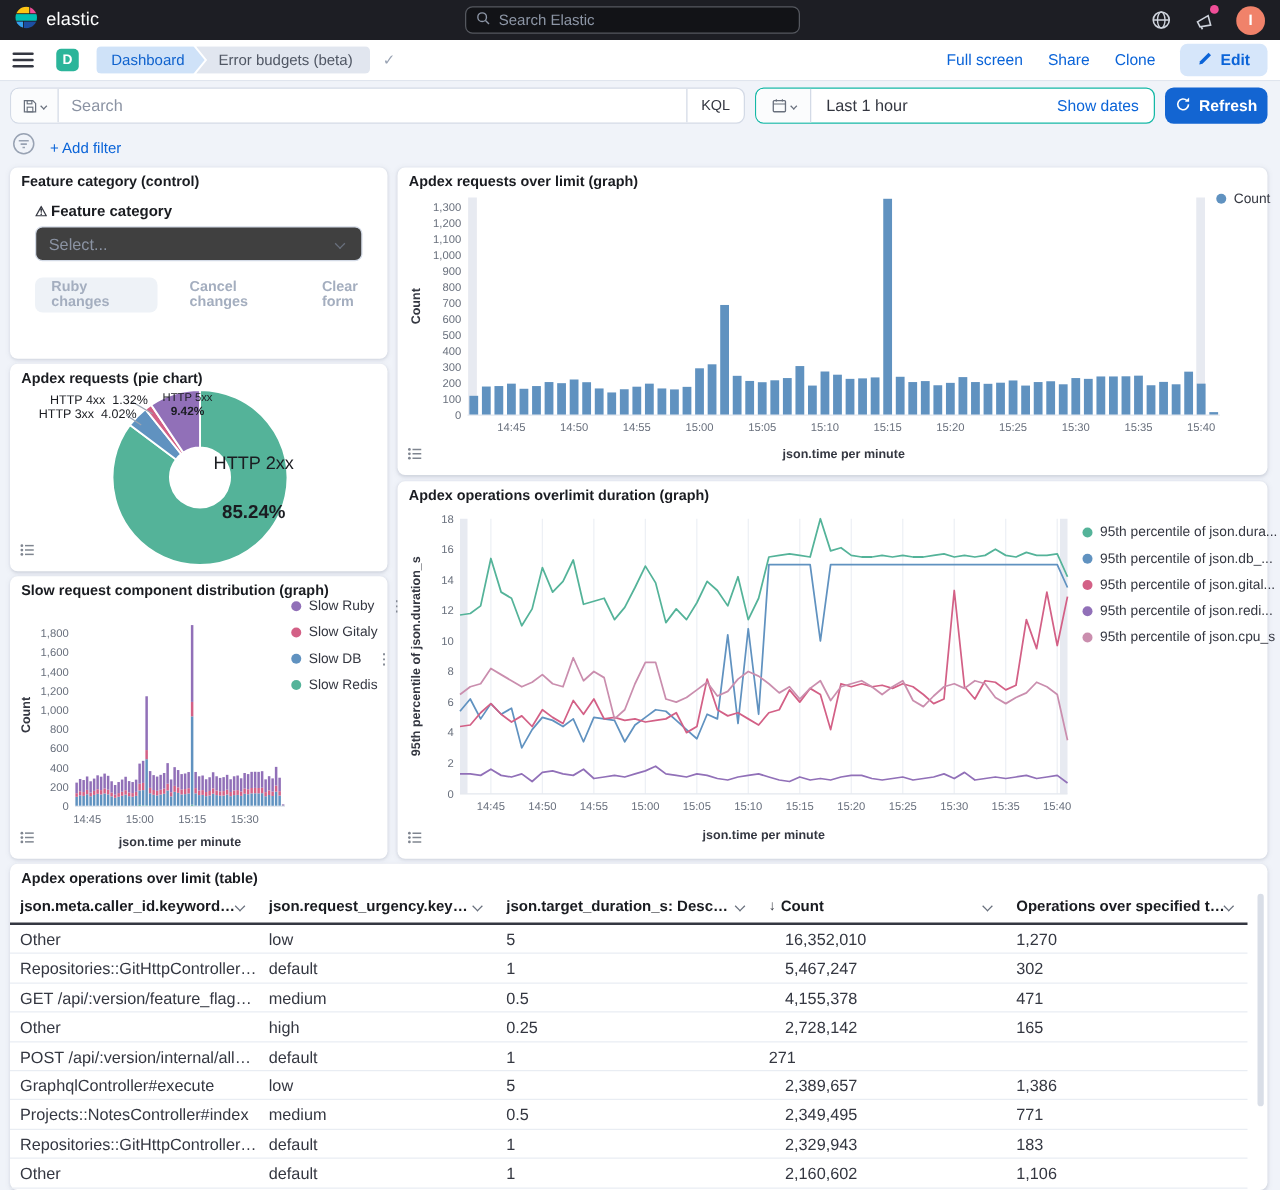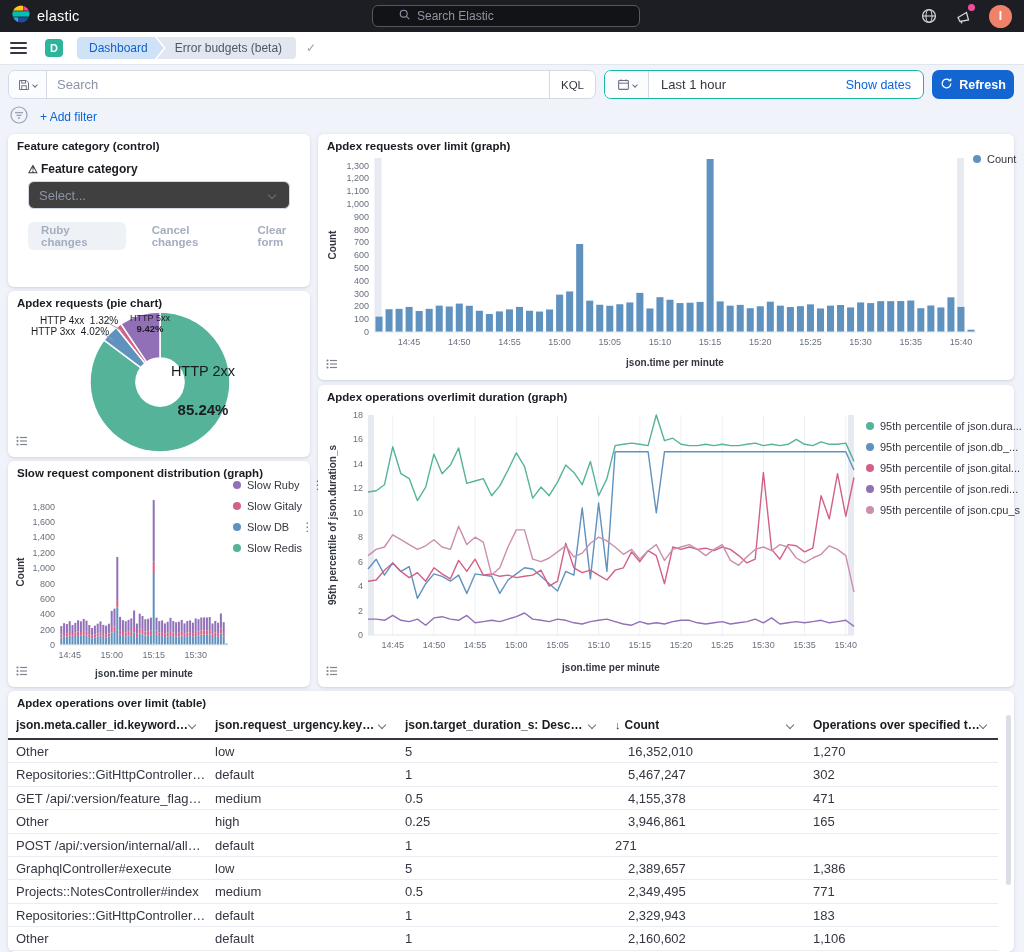--- a/index.html
+++ b/index.html
@@ -5,21 +5,21 @@
   *{box-sizing:border-box}
   html,body{margin:0;padding:0}
   body{font-family:"Liberation Sans",sans-serif;color:#343741;background:#f0f3f9}
   svg{font-family:"Liberation Sans",sans-serif}
   .page{position:relative;width:1024px;height:952px;overflow:hidden;background:#f0f3f9}
 
   
   .topbar{position:absolute;left:0;top:0;width:1024px;height:32px;background:#1d1e24;display:flex;align-items:center;padding:0 12px}
   .brand{display:flex;align-items:center;gap:7px}
   .brand-name{color:#fff;font-size:14.5px;font-weight:500;letter-spacing:.2px}
-  .gsearch{position:absolute;left:372px;top:5px;width:268px;height:22px;background:#121317;border:1px solid#55585f;border-radius:6px;display:flex;align-items:center;gap:7px;padding:0 26px;color:#8d96a6;font-size:12px}
+  .gsearch{position:absolute;left:372px;top:5px;width:268px;height:22px;background:#121317;border:1px solid#55585f;border-radius:6px;display:flex;align-items:center;gap:7px;padding:0 8px;color:#8d96a6;font-size:12px}
   .top-icons{margin-left:auto;display:flex;align-items:center;gap:15px}
   .icon-btn{position:relative;width:20px;height:20px;display:flex;align-items:center;justify-content:center;cursor:pointer}
   .notif-dot{position:absolute;right:-1px;top:-2px;width:7px;height:7px;border-radius:50%;background:#f04e98}
   .avatar{width:23px;height:23px;border-radius:50%;background:#f0826a;color:#fff;font-size:12px;font-weight:700;display:flex;align-items:center;justify-content:center}
 
   
   .navbar{position:absolute;left:0;top:32px;width:1024px;height:33px;background:#fff;border-bottom:1px solid #e0e5ee;display:flex;align-items:center;padding:0 10px}
   .burger{width:17px;display:flex;flex-direction:column;gap:3px;cursor:pointer;margin-right:18px}
   .burger span{height:2px;background:#343741;border-radius:1px}
   .space-badge{width:18px;height:18px;border-radius:4px;background:#2bb59a;color:#fff;font-size:11px;font-weight:700;display:flex;align-items:center;justify-content:center;margin-right:14px}
@@ -151,20 +151,33 @@
   <div class="navbar">
     <div class="burger">
         <span></span>
         <span></span>
         <span></span>
       </div>
     <div class="space-badge">D</div>
     <div class="crumb1">Dashboard</div>
     <div class="crumb2">Error budgets (beta)</div>
     <span class="crumb-check">✓</span>
+    <div class="nav-actions">
+      <span class="nav-link">Full screen</span>
+      <span class="nav-link">Share</span>
+      <span class="nav-link">Clone</span>
+      <div class="edit-btn">
+        <span>
+          <svg width="12" height="12" viewBox="0 0 16 16">
+              <path d="M11.8 1.6l2.6 2.6-9.1 9.1-3.4.8.8-3.4z" fill="#0b64d8"></path>
+            </svg>
+        </span>
+        <span>Edit</span>
+      </div>
+    </div>
   </div>
 
   <div class="search-box">
     <div class="sq-addon">
       <svg width="12" height="12" viewBox="0 0 16 16">
           <path d="M2 2h9l3 3v9H2z" fill="none" stroke="#69707d" stroke-width="1.3"></path>
           <rect x="5" y="9" width="6" height="5" fill="none" stroke="#69707d" stroke-width="1.2"></rect>
           <rect x="5" y="2" width="5" height="3.4" fill="none" stroke="#69707d" stroke-width="1.2"></rect>
         </svg>
       <span class="chev sm"></span>
@@ -792,21 +805,21 @@
           <div class="tcell c0">GET /api/:version/feature_flags/unleash...</div>
           <div class="tcell c1">medium</div>
           <div class="tcell c2">0.5</div>
           <div class="tcell c3">4,155,378</div>
           <div class="tcell c4">471</div>
         </div>
         <div class="trow">
           <div class="tcell c0">Other</div>
           <div class="tcell c1">high</div>
           <div class="tcell c2">0.25</div>
-          <div class="tcell c3">3,946,861</div>
+          <div class="tcell c3">2,728,142</div>
           <div class="tcell c4">165</div>
         </div>
         <div class="trow">
           <div class="tcell c0">POST /api/:version/internal/allowed</div>
           <div class="tcell c1">default</div>
           <div class="tcell c2">1</div>
           <div class="tcell c4">271</div>
         </div>
         <div class="trow">
           <div class="tcell c0">GraphqlController#execute</div>

